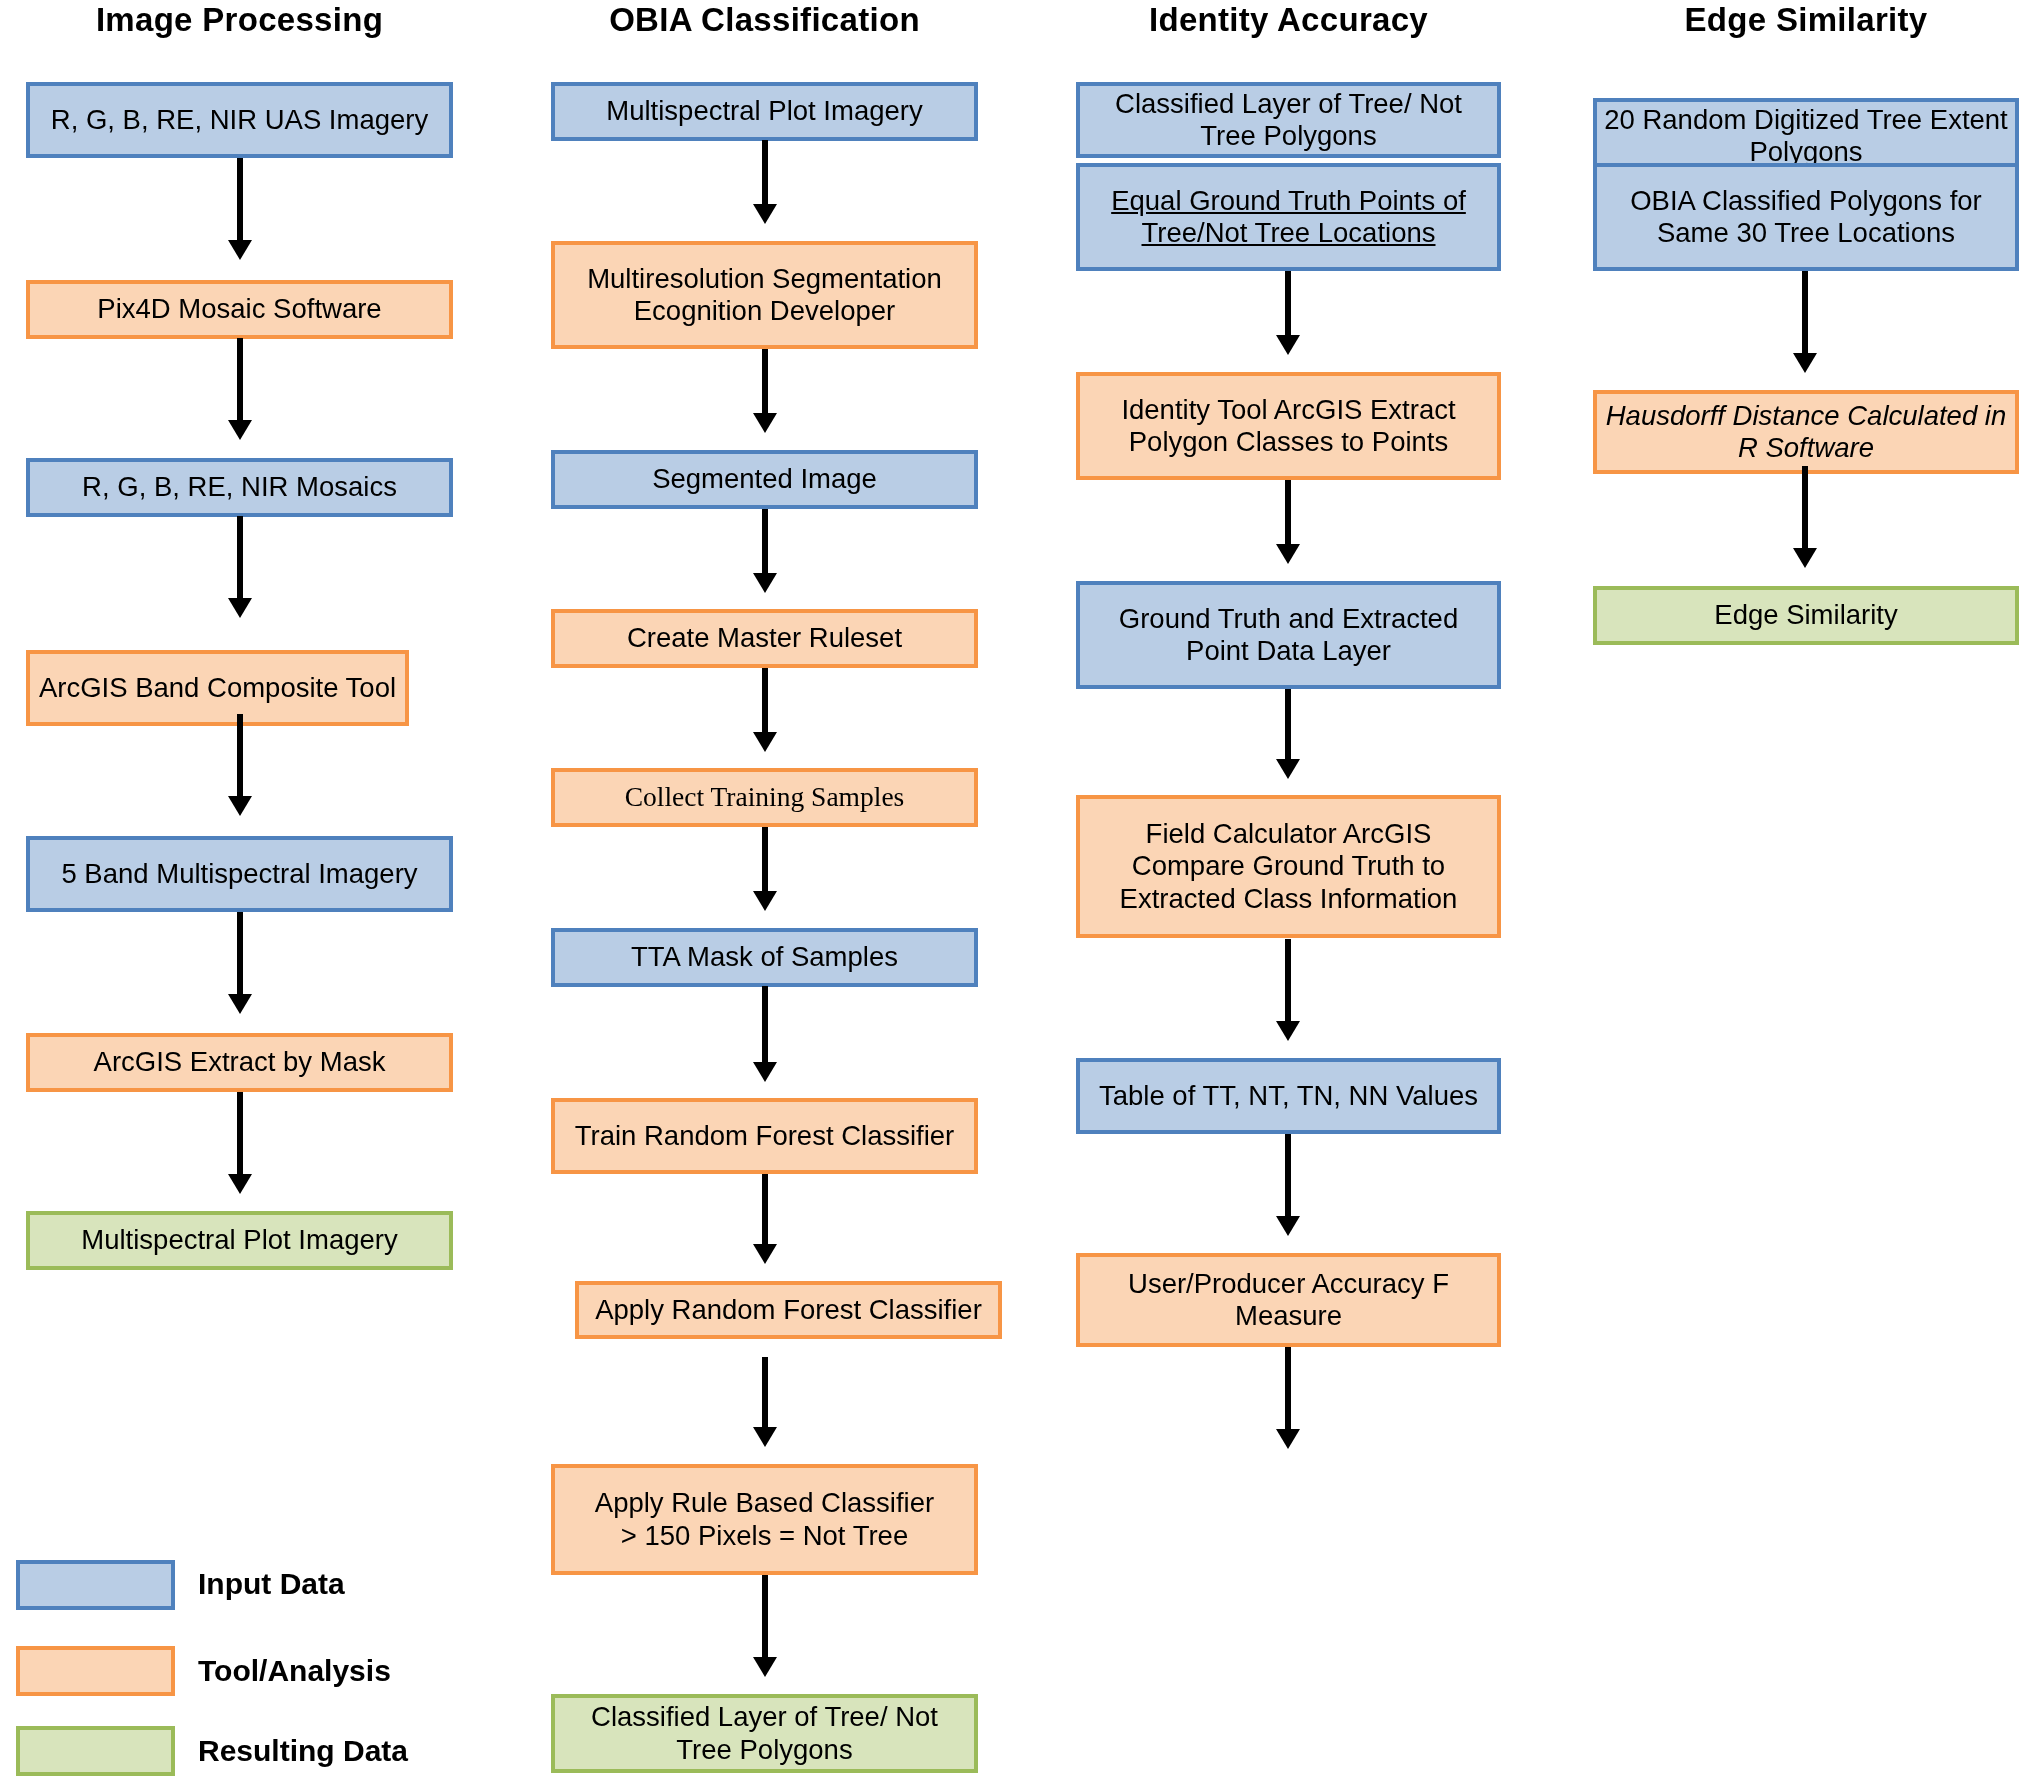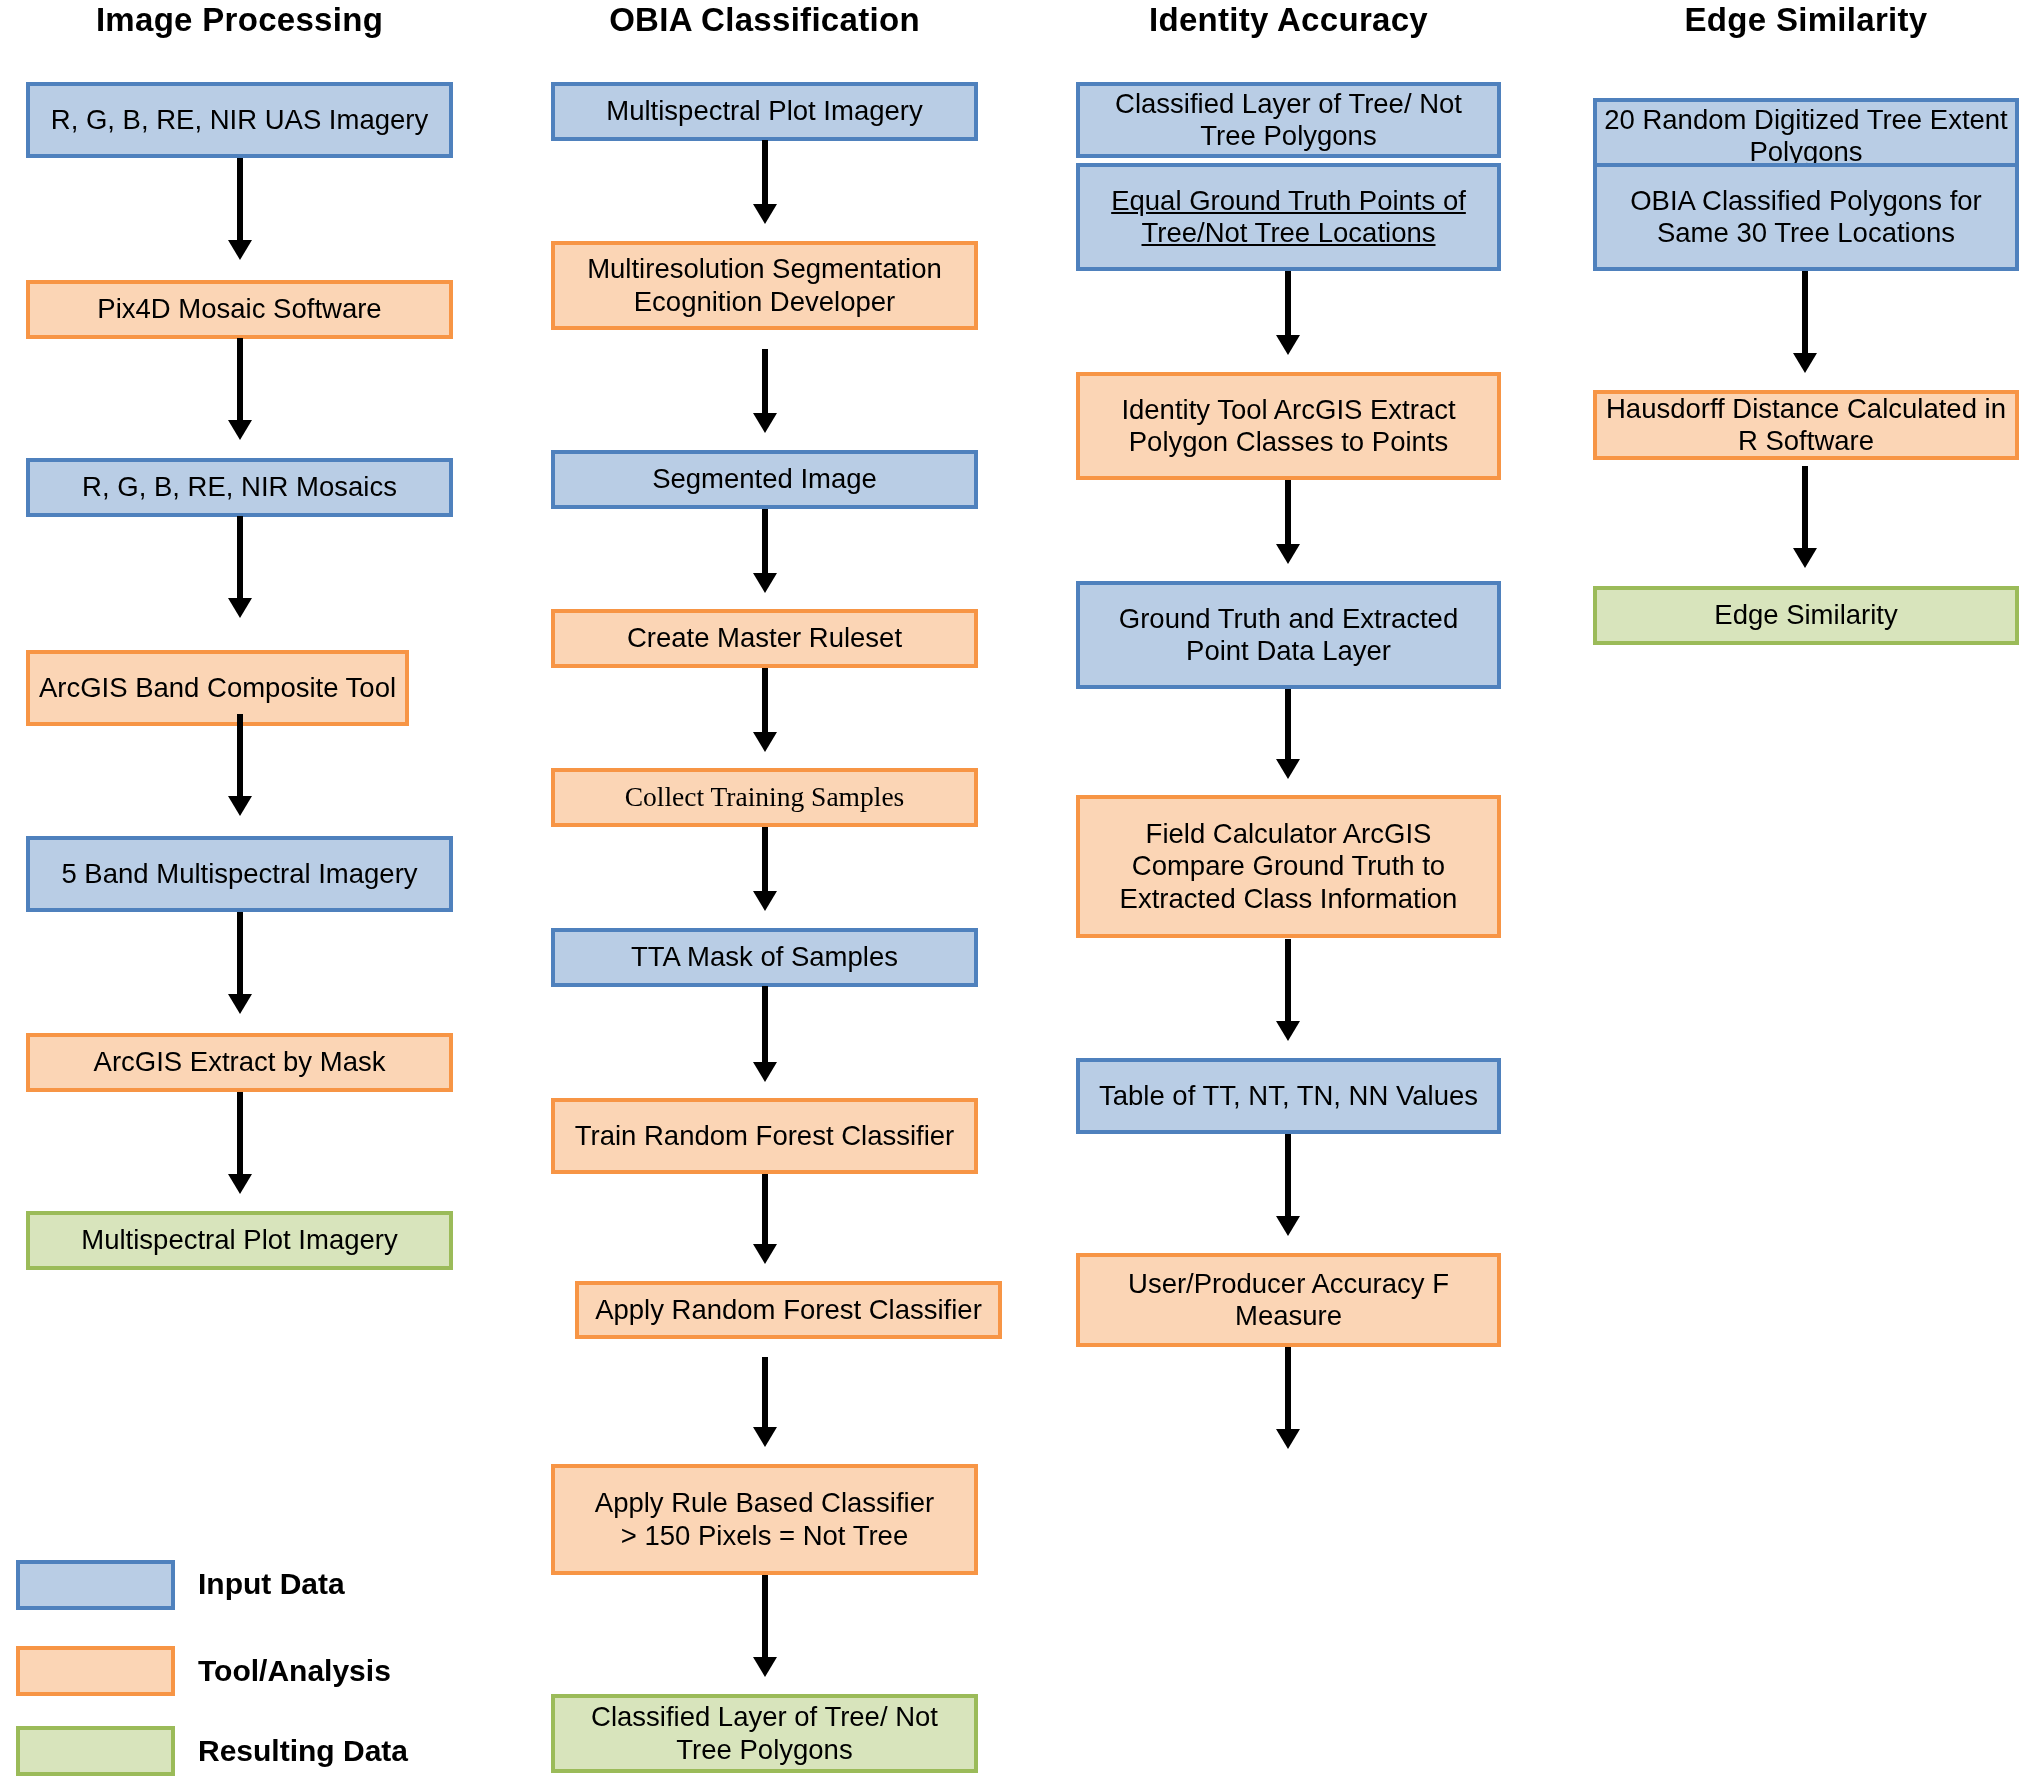--- a/index.html
+++ b/index.html
@@ -134,21 +134,21 @@
 
   <div class="col-title" style="left:551px; top:2.9px; width:427px;">OBIA Classification</div>
 
   <div class="node input" style="left:551px; top:82px; width:427px; height:59px;">Multispectral Plot Imagery</div>
 
   <div class="arrow" style="left:762px; top:140px;">
     <div class="stem" style="height:64px;"></div>
     <div class="head" style="top:64px;"></div>
   </div>
 
-  <div class="node tool" style="left:551px; top:241px; width:427px; height:89px;">Multiresolution Segmentation Ecognition Developer</div>
+  <div class="node tool" style="left:551px; top:241px; width:427px; height:108px;">Multiresolution Segmentation Ecognition Developer</div>
 
   <div class="arrow" style="left:762px; top:349px;">
     <div class="stem" style="height:64px;"></div>
     <div class="head" style="top:64px;"></div>
   </div>
 
   <div class="node input" style="left:551px; top:450px; width:427px; height:59px;">Segmented Image</div>
 
   <div class="arrow" style="left:762px; top:509px;">
     <div class="stem" style="height:64px;"></div>
@@ -253,21 +253,21 @@
 
   <div class="node input" style="left:1593px; top:98px; width:426px; height:76px;">20 Random Digitized Tree Extent Polygons</div>
 
   <div class="node input" style="left:1593px; top:163px; width:426px; height:108px;">OBIA Classified Polygons for Same 30  Tree Locations</div>
 
   <div class="arrow" style="left:1802px; top:271px;">
     <div class="stem" style="height:82px;"></div>
     <div class="head" style="top:82px;"></div>
   </div>
 
-  <div class="node tool" style="left:1593px; top:390px; width:426px; height:70px;">Hausdorff Distance Calculated in R Software</div>
+  <div class="node tool" style="left:1593px; top:390px; width:426px; height:84px;font-style:italic;">Hausdorff Distance Calculated in R Software</div>
 
   <div class="arrow" style="left:1802px; top:466px;">
     <div class="stem" style="height:82px;"></div>
     <div class="head" style="top:82px;"></div>
   </div>
 
   <div class="node result" style="left:1593px; top:586px; width:426px; height:59px;">Edge Similarity</div>
 
   <div class="legend-swatch input" style="left:16.4px; top:1560px; width:159px; height:50px;"></div>
   <div class="legend-label" style="left:198px; top:1569px;">Input Data</div>

